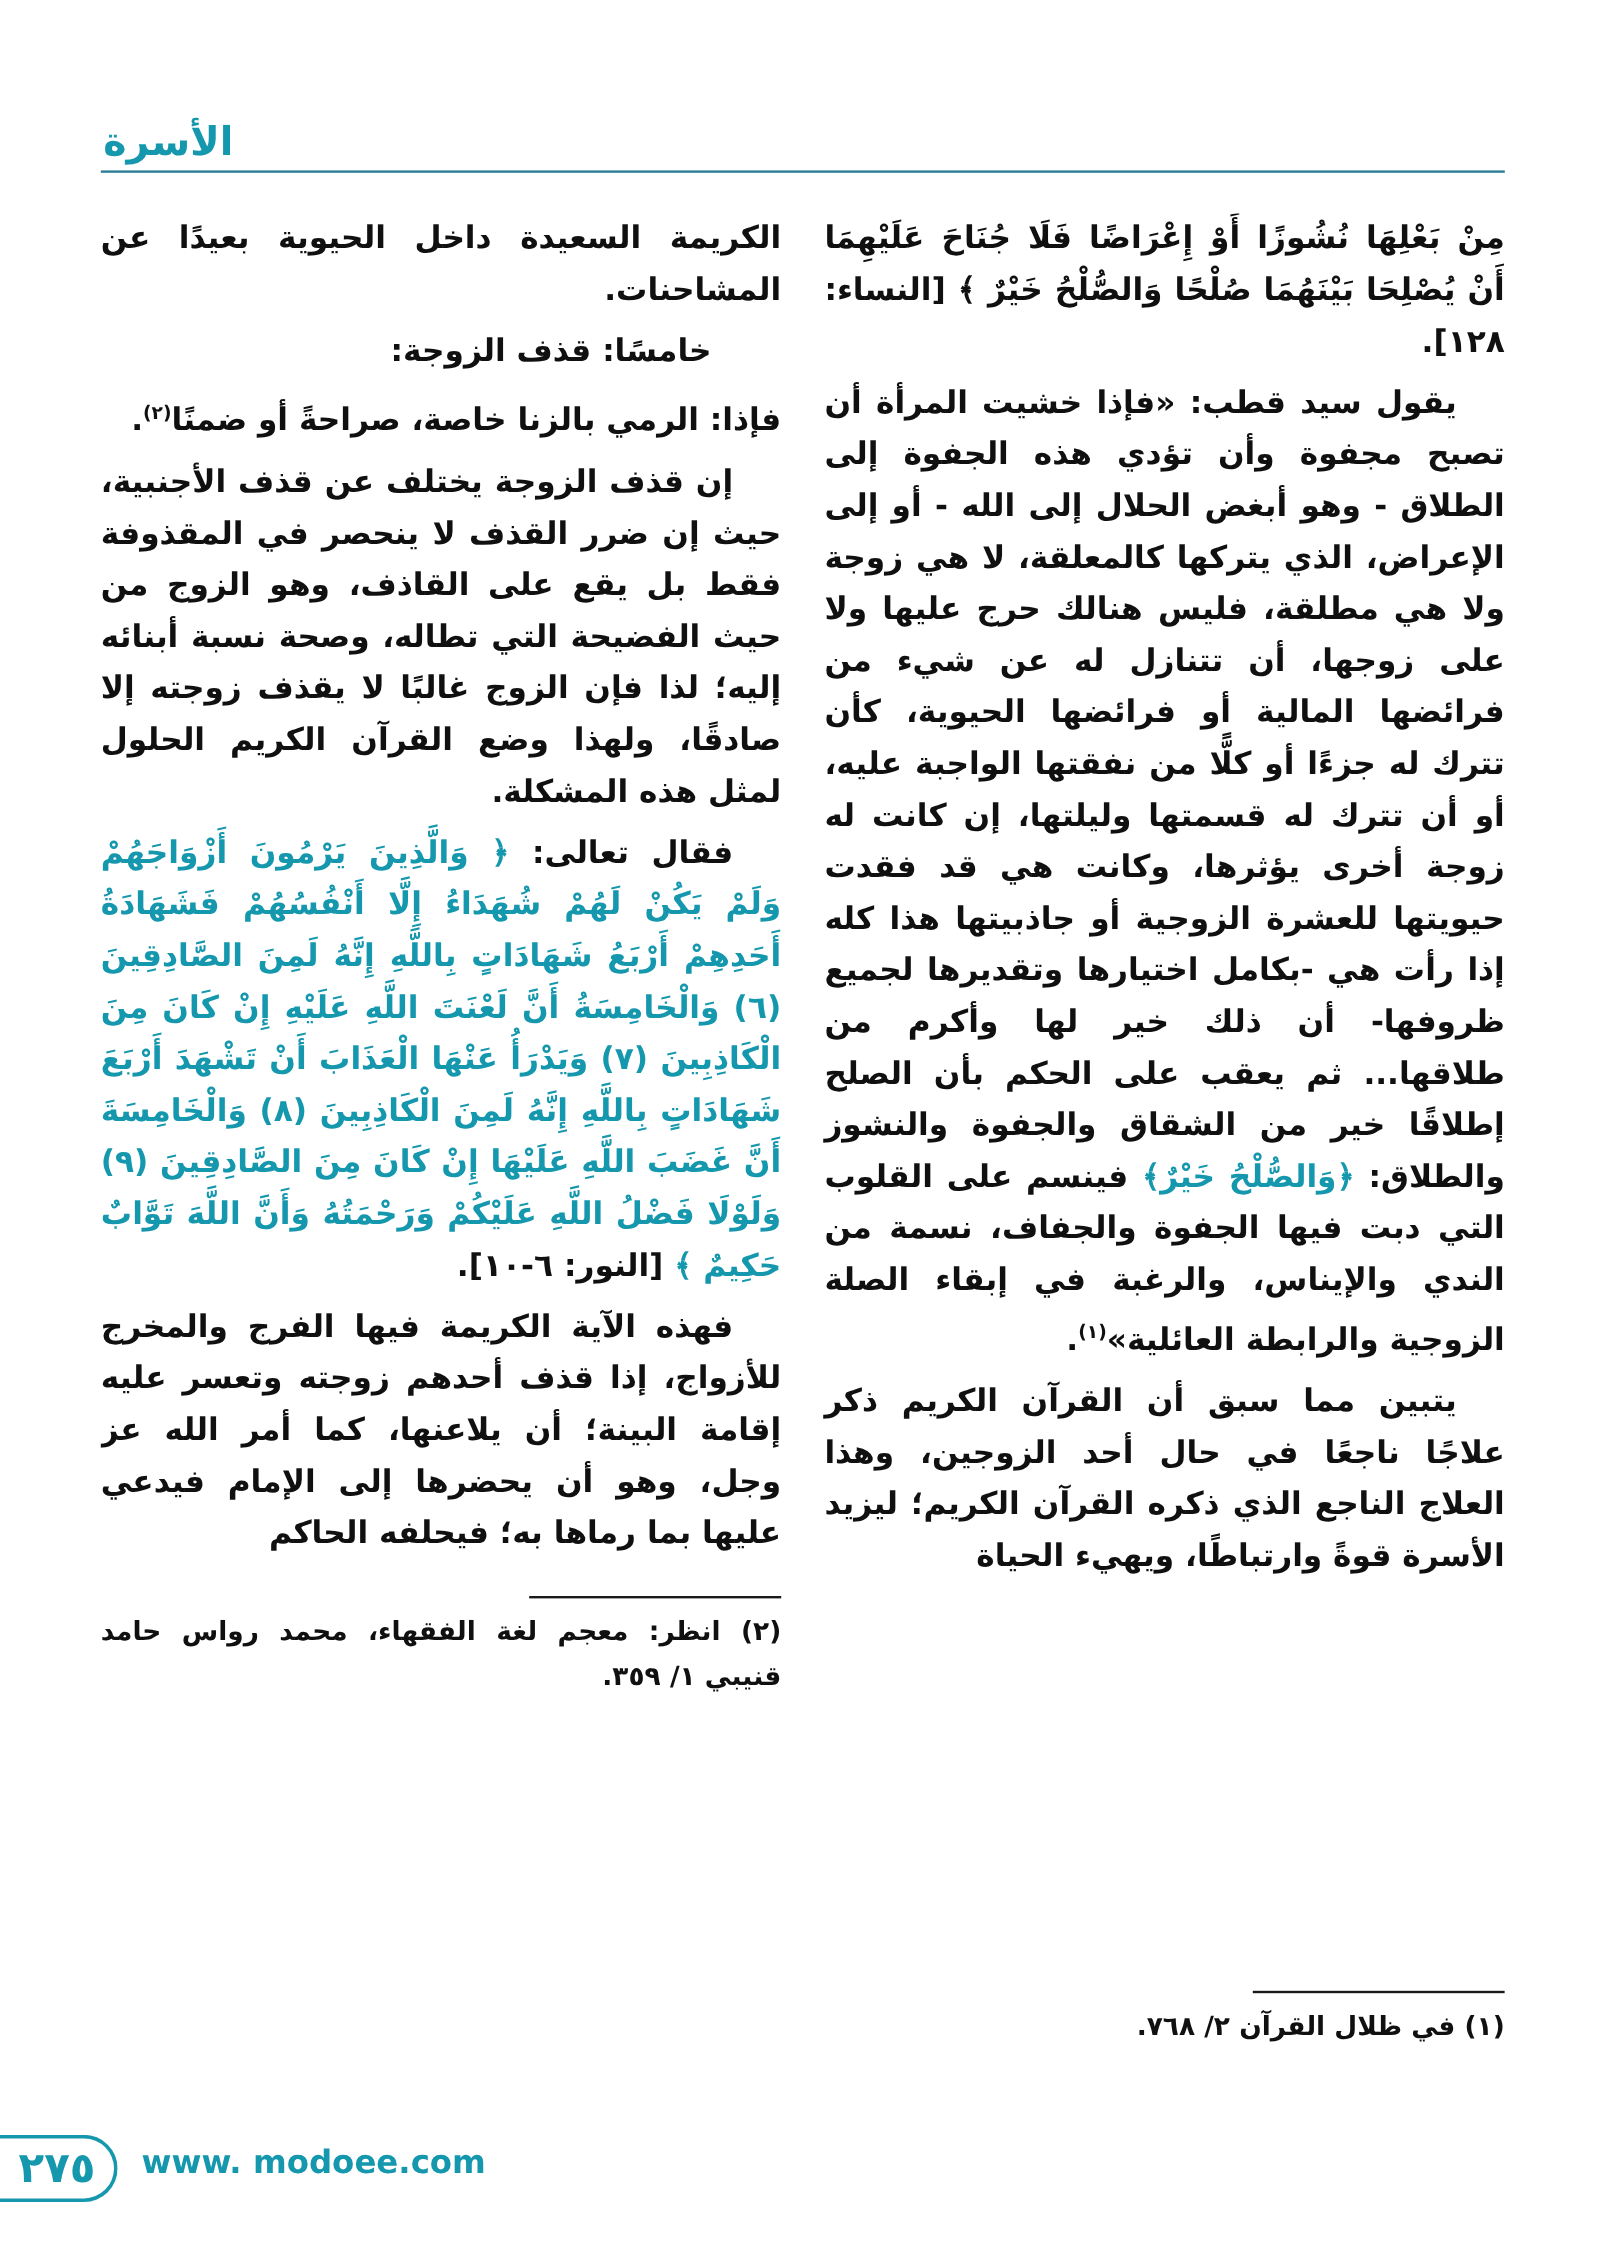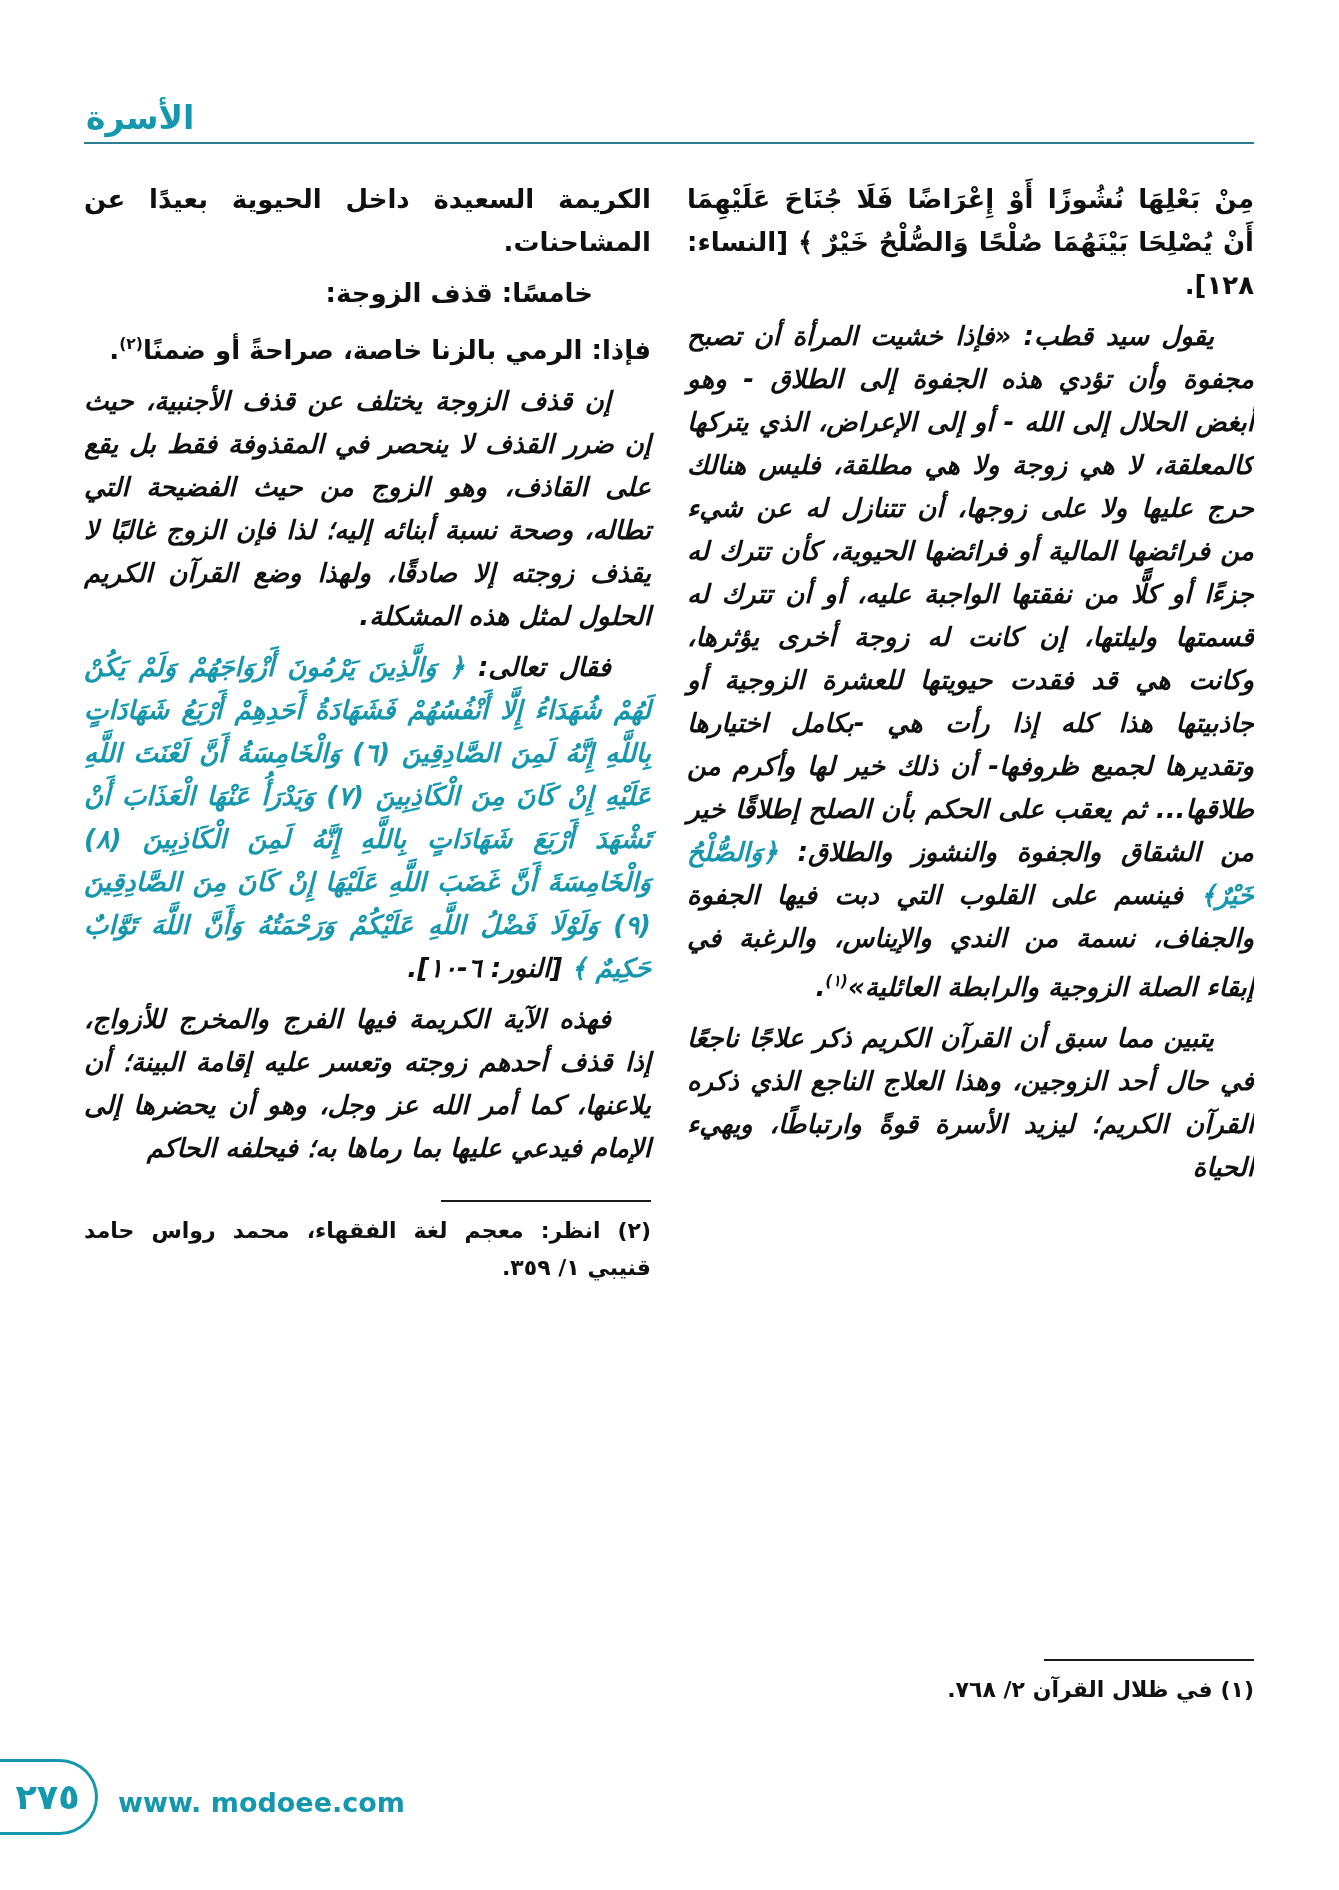--- a/index.html
+++ b/index.html
@@ -31,35 +31,35 @@
     display:flex;gap:36px;overflow:hidden;
   }
   .col{flex:1 1 0;display:flex;flex-direction:column;min-width:0;}
   .col p{
     margin:0 0 8px 0;
     color:var(--ink);
     font-size:26px;line-height:43px;
     font-weight:bold;
     text-align:justify;
   }
-  .indent{text-indent:40px;font-style:italic;}
+  .indent{text-indent:40px;}
   .section-heading{font-size:28px;text-indent:58px;margin:8px 0 10px 0;}
   .quran{color:var(--accent);}
   .quran .ref, .ref{color:var(--ink);}
   .q-inline{color:var(--accent);margin-top:36px;}
   .fn-marker{font-size:0.6em;font-weight:bold;color:var(--ink);}
   .footnote{margin-top:22px;}
   .footnote.push{margin-top:auto;}
   .fn-rule{width:210px;height:2px;background:#1a1a1a;margin-bottom:10px;}
   .fn-text{font-size:22px !important;line-height:37px !important;margin:0 !important;}
 
   
   .page-tab{
     position:absolute;left:0;bottom:55px;
-    width:98px;height:76px;
+    width:98px;height:56px;
     border:3px solid var(--accent);border-left:none;
     border-radius:0 40px 40px 0;
     display:flex;align-items:center;justify-content:center;
     color:var(--accent);font-size:35px;font-weight:bold;
     background:#ffffff;
   }
   .site{
     position:absolute;left:118px;bottom:72px;
     direction:ltr;
     color:var(--accent);font-size:27px;font-weight:bold;

